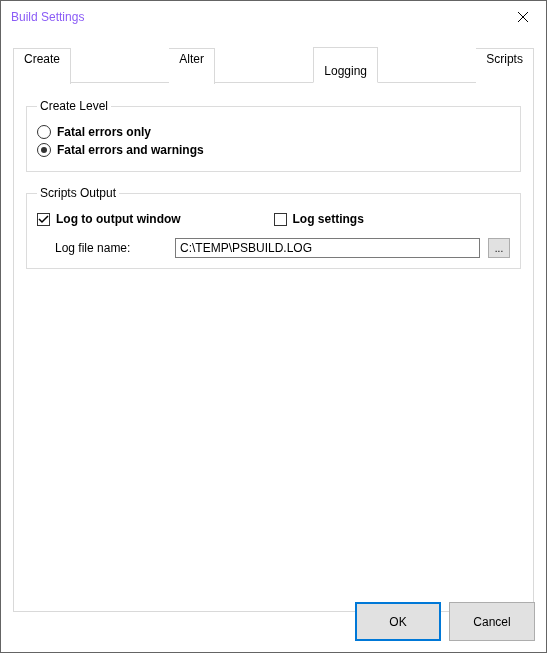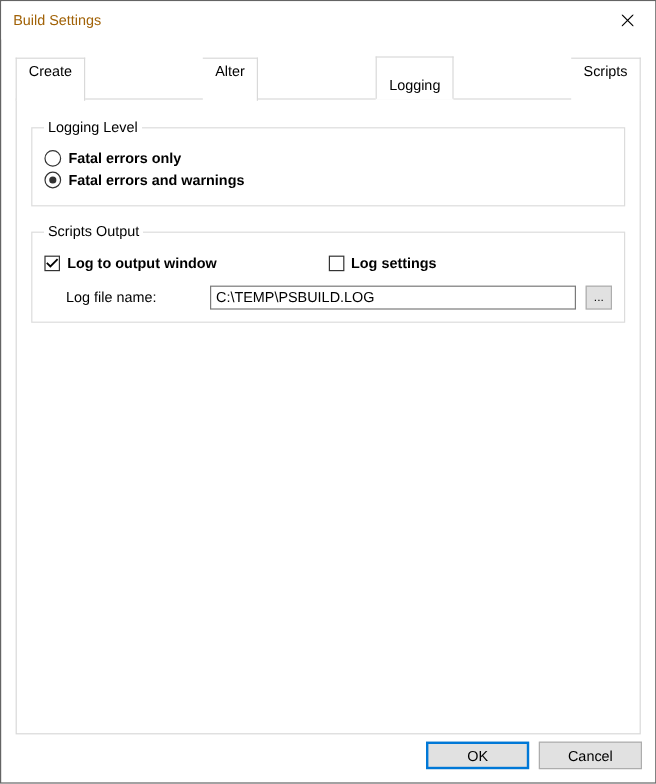--- a/index.html
+++ b/index.html
@@ -13,21 +13,21 @@
     overflow: hidden;
     border: 1px solid #646464;
   }
   .titlebar {
     height: 32px;
     display: flex;
     align-items: center;
     padding: 0 0 0 10px;
     background: #fff;
   }
-  .titlebar-title { flex: 1; font-size: 12px; color: #a16207; }
+  .titlebar-title { flex: 1; font-size: 12px; color: #8b5cf6; }
   .titlebar-close {
     width: 46px;
     height: 30px;
     display: flex;
     align-items: center;
     justify-content: center;
     cursor: pointer;
   }
   .titlebar-close svg { width: 10px; height: 10px; }
   .content {
@@ -146,21 +146,21 @@
   }
   .footer {
     position: absolute;
     bottom: 12px;
     right: 12px;
     display: flex;
     gap: 8px;
   }
   .btn {
     width: 86px;
-    height: 23px;
+    height: 39px;
     border: 1px solid #adadad;
     background: #e1e1e1;
     font-size: 12px;
     font-family: inherit;
     cursor: pointer;
     display: flex;
     align-items: center;
     justify-content: center;
   }
   .btn.default {
@@ -183,21 +183,21 @@
   <div class="tabs">
     <div class="tab">Create</div>
     <div class="tab">Alter</div>
     <div class="tab active">Logging</div>
     <div class="tab">Scripts</div>
   </div>
 
   <div class="tabpage">
 
     <fieldset>
-      <legend>Logging Level</legend>
+      <legend>Create Level</legend>
       <div class="radio-row">
         <span class="radio"></span>
         <span>Fatal errors only</span>
       </div>
       <div class="radio-row">
         <span class="radio checked"></span>
         <span>Fatal errors and warnings</span>
       </div>
     </fieldset>
 

